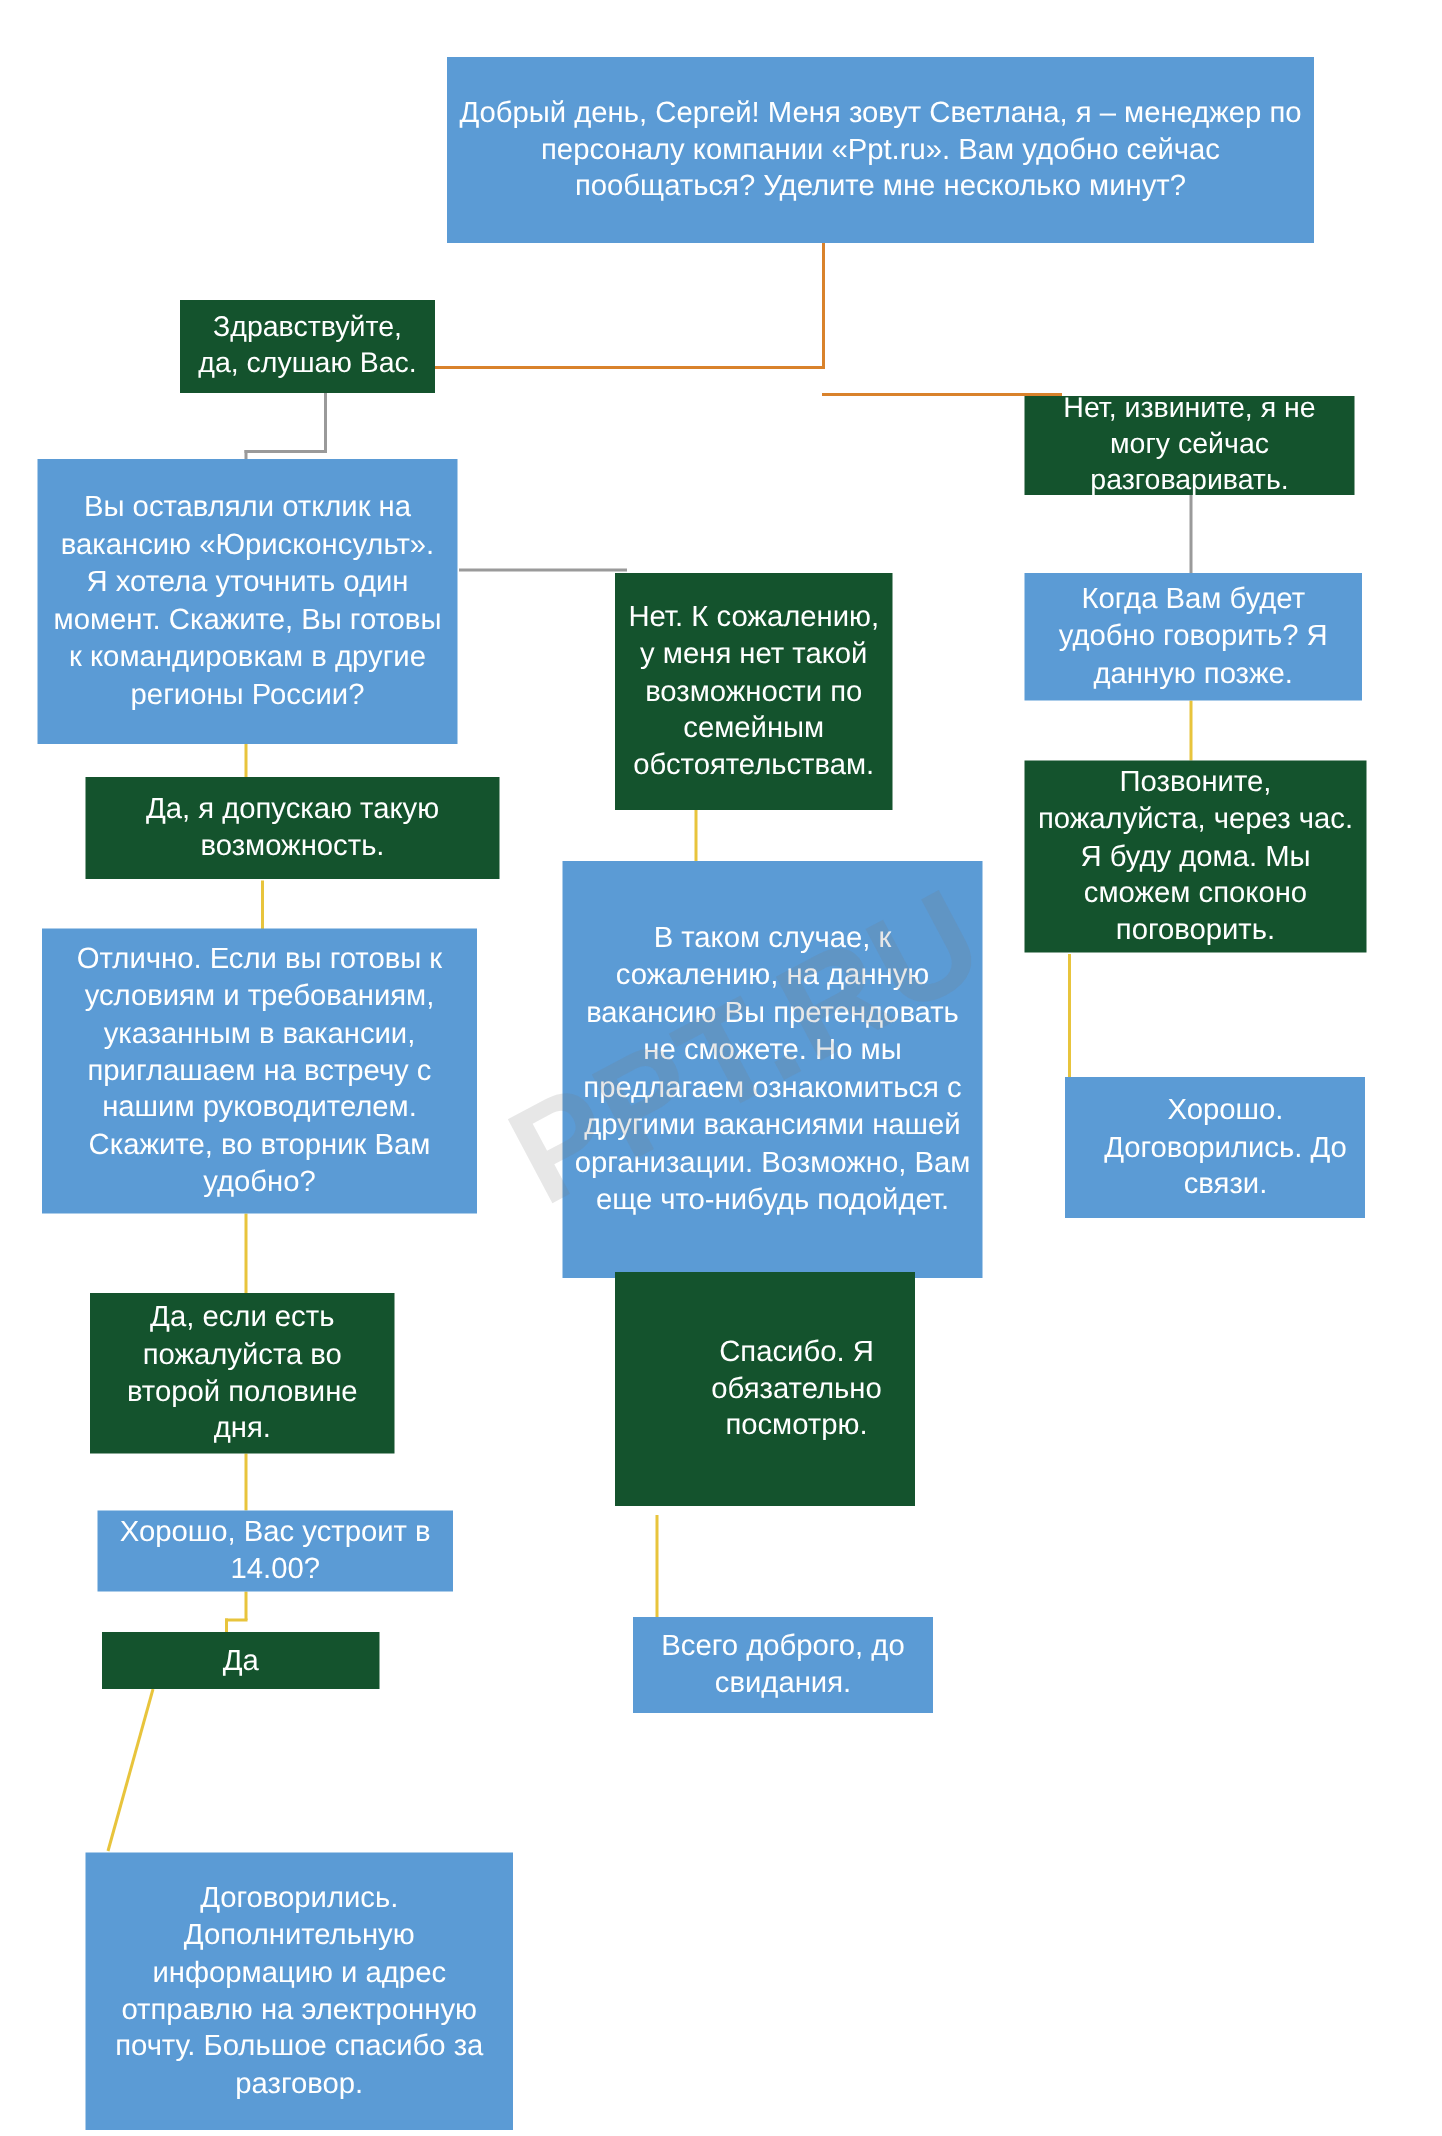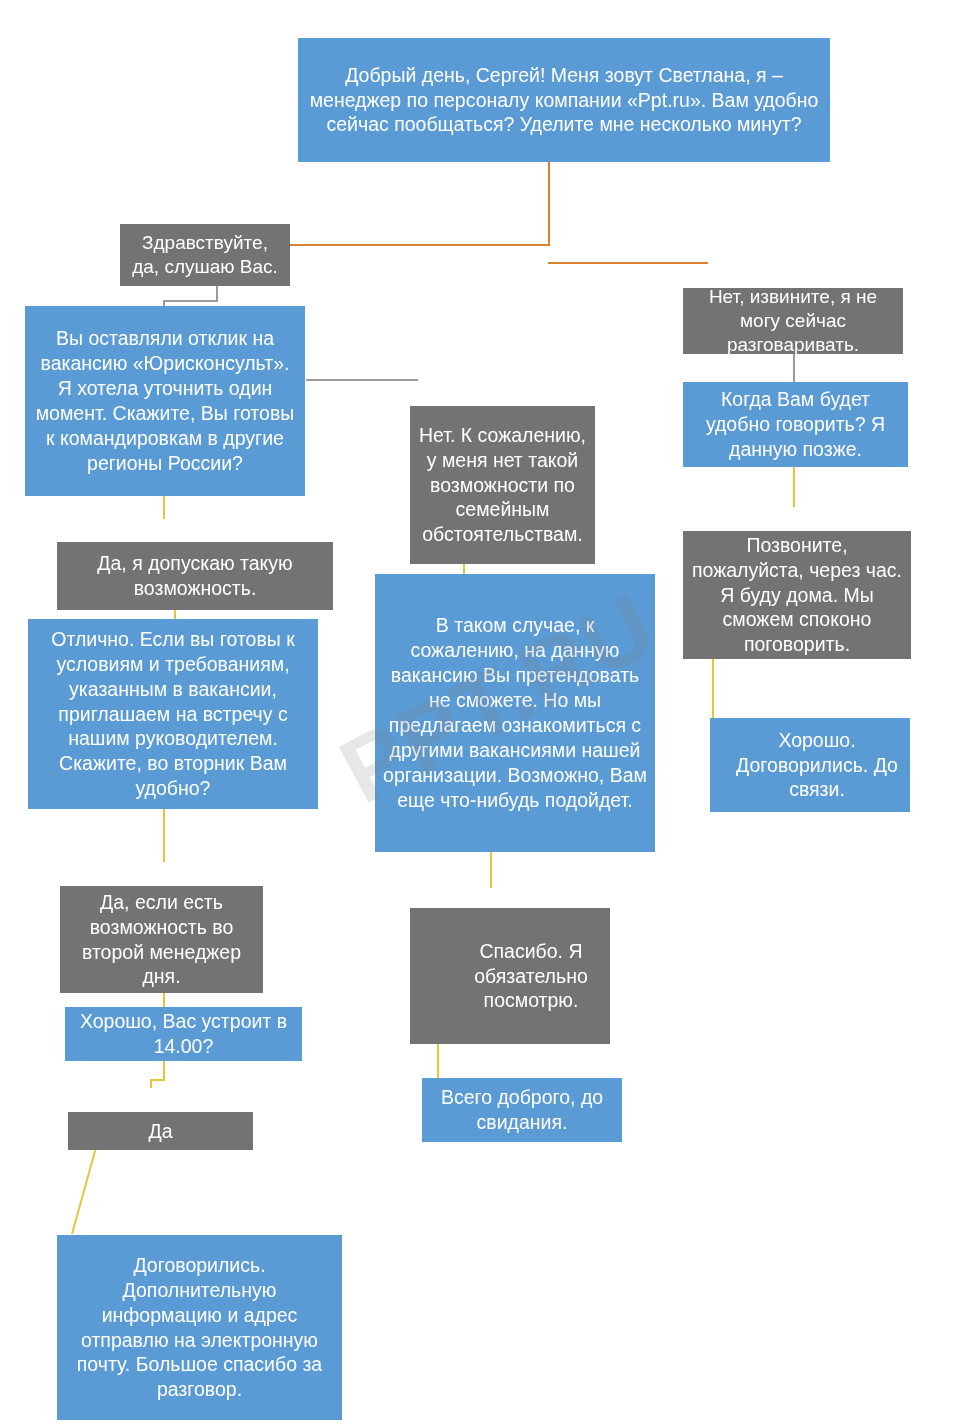--- a/index.html
+++ b/index.html
@@ -34,21 +34,21 @@
     align-items:center;
     justify-content:center;
     text-align:center;
     color:#ffffff;
     line-height:1.28;
     padding:3px 6px;
     z-index:3;
     white-space:pre-line;
   }
   .blue{background:#5b9bd5;}
-  .orange{background:#737373;margin-top:24px;}
+  .orange{background:#14532d;}
 
   
   .conn{position:absolute;z-index:1;}
   .h{height:0;border-top-width:2px;border-top-style:solid;}
   .v{width:0;border-left-width:2px;border-left-style:solid;}
   .c-orange{border-color:#d9822b;}
   .c-gray{border-color:#9a9a9a;}
   .c-yellow{border-color:#e8c43c;}
 </style>
 </head>
@@ -91,21 +91,21 @@
   <div class="conn v c-yellow" style="left:163px;top:1061px;height:19px;"></div>
   <div class="conn h c-yellow" style="left:150px;top:1079px;width:15px;"></div>
   <div class="conn v c-yellow" style="left:150px;top:1079px;height:9px;"></div>
 
   <svg class="conn" style="left:60px;top:1126px;width:50px;height:110px;" width="50" height="110" viewBox="0 0 50 110">
     <line x1="42" y1="0" x2="12" y2="108" stroke="#e8c43c" stroke-width="2"></line>
   </svg>
 
   <div class="watermark">PPT.RU</div>
 
-  <div class="node blue" style="left:298px;top:38px;width:532px;height:124px;font-size:19.5px;">Добрый день, Сергей! Меня зовут Светлана, я – менеджер по персоналу компании «Ppt.ru». Вам удобно сейчас пообщаться? Уделите мне несколько минут?</div>
+  <div class="node blue" style="left:298px;top:38px;width:578px;height:124px;font-size:19.5px;">Добрый день, Сергей! Меня зовут Светлана, я – менеджер по персоналу компании «Ppt.ru». Вам удобно сейчас пообщаться? Уделите мне несколько минут?</div>
 
   <div class="node orange" style="left:120px;top:200px;width:170px;height:62px;font-size:19px;">Здравствуйте, да, слушаю Вас.</div>
 
   <div class="node orange" style="left:683px;top:264px;width:220px;height:66px;font-size:19px;">Нет, извините, я не могу сейчас разговаривать.</div>
 
   <div class="node blue" style="left:25px;top:306px;width:280px;height:190px;font-size:19.5px;">Вы оставляли отклик на вакансию «Юрисконсульт». Я хотела уточнить один момент. Скажите, Вы готовы к командировкам в другие регионы России?</div>
 
   <div class="node orange" style="left:410px;top:382px;width:185px;height:158px;font-size:19.5px;">Нет. К сожалению, у меня нет такой возможности по семейным обстоятельствам.</div>
 
   <div class="node blue" style="left:683px;top:382px;width:225px;height:85px;font-size:19.5px;">Когда Вам будет удобно говорить? Я данную позже.</div>
@@ -113,23 +113,23 @@
   <div class="node orange" style="left:57px;top:518px;width:276px;height:68px;font-size:19.5px;">Да, я допускаю такую возможность.</div>
 
   <div class="node orange" style="left:683px;top:507px;width:228px;height:128px;font-size:19.5px;">Позвоните, пожалуйста, через час. Я буду дома. Мы сможем споконо поговорить.</div>
 
   <div class="node blue" style="left:355px;top:574px;width:280px;height:278px;font-size:19.5px;margin-left:20px;">В таком случае, к сожалению, на данную вакансию Вы претендовать не сможете. Но мы предлагаем ознакомиться с другими вакансиями нашей организации. Возможно, Вам еще что-нибудь подойдет.</div>
 
   <div class="node blue" style="left:28px;top:619px;width:290px;height:190px;font-size:19.5px;">Отлично. Если вы готовы к условиям и требованиям, указанным в вакансии, приглашаем на встречу с нашим руководителем. Скажите, во вторник Вам удобно?</div>
 
   <div class="node blue" style="left:710px;top:718px;width:200px;height:94px;font-size:19.5px;padding-left:20px;">Хорошо. Договорились. До связи.</div>
 
-  <div class="node orange" style="left:60px;top:862px;width:203px;height:107px;font-size:19.5px;">Да, если есть возможность во второй менеджер дня.</div>
+  <div class="node orange" style="left:60px;top:862px;width:203px;height:107px;font-size:19.5px;">Да, если есть пожалуйста во второй половине дня.</div>
 
-  <div class="node orange" style="left:410px;top:884px;width:200px;height:136px;font-size:19.5px;padding-left:48px;">Спасибо. Я обязательно посмотрю.</div>
+  <div class="node orange" style="left:410px;top:848px;width:200px;height:156px;font-size:19.5px;padding-left:48px;">Спасибо. Я обязательно посмотрю.</div>
 
   <div class="node blue" style="left:65px;top:1007px;width:237px;height:54px;font-size:19.5px;">Хорошо, Вас устроит в 14.00?</div>
 
   <div class="node blue" style="left:422px;top:1078px;width:200px;height:64px;font-size:19.5px;">Всего доброго, до свидания.</div>
 
   <div class="node orange" style="left:68px;top:1088px;width:185px;height:38px;font-size:19.5px;">Да</div>
 
   <div class="node blue" style="left:57px;top:1235px;width:285px;height:185px;font-size:19.5px;">Договорились. Дополнительную информацию и адрес отправлю на электронную почту. Большое спасибо за разговор.</div>
 
 </div>

